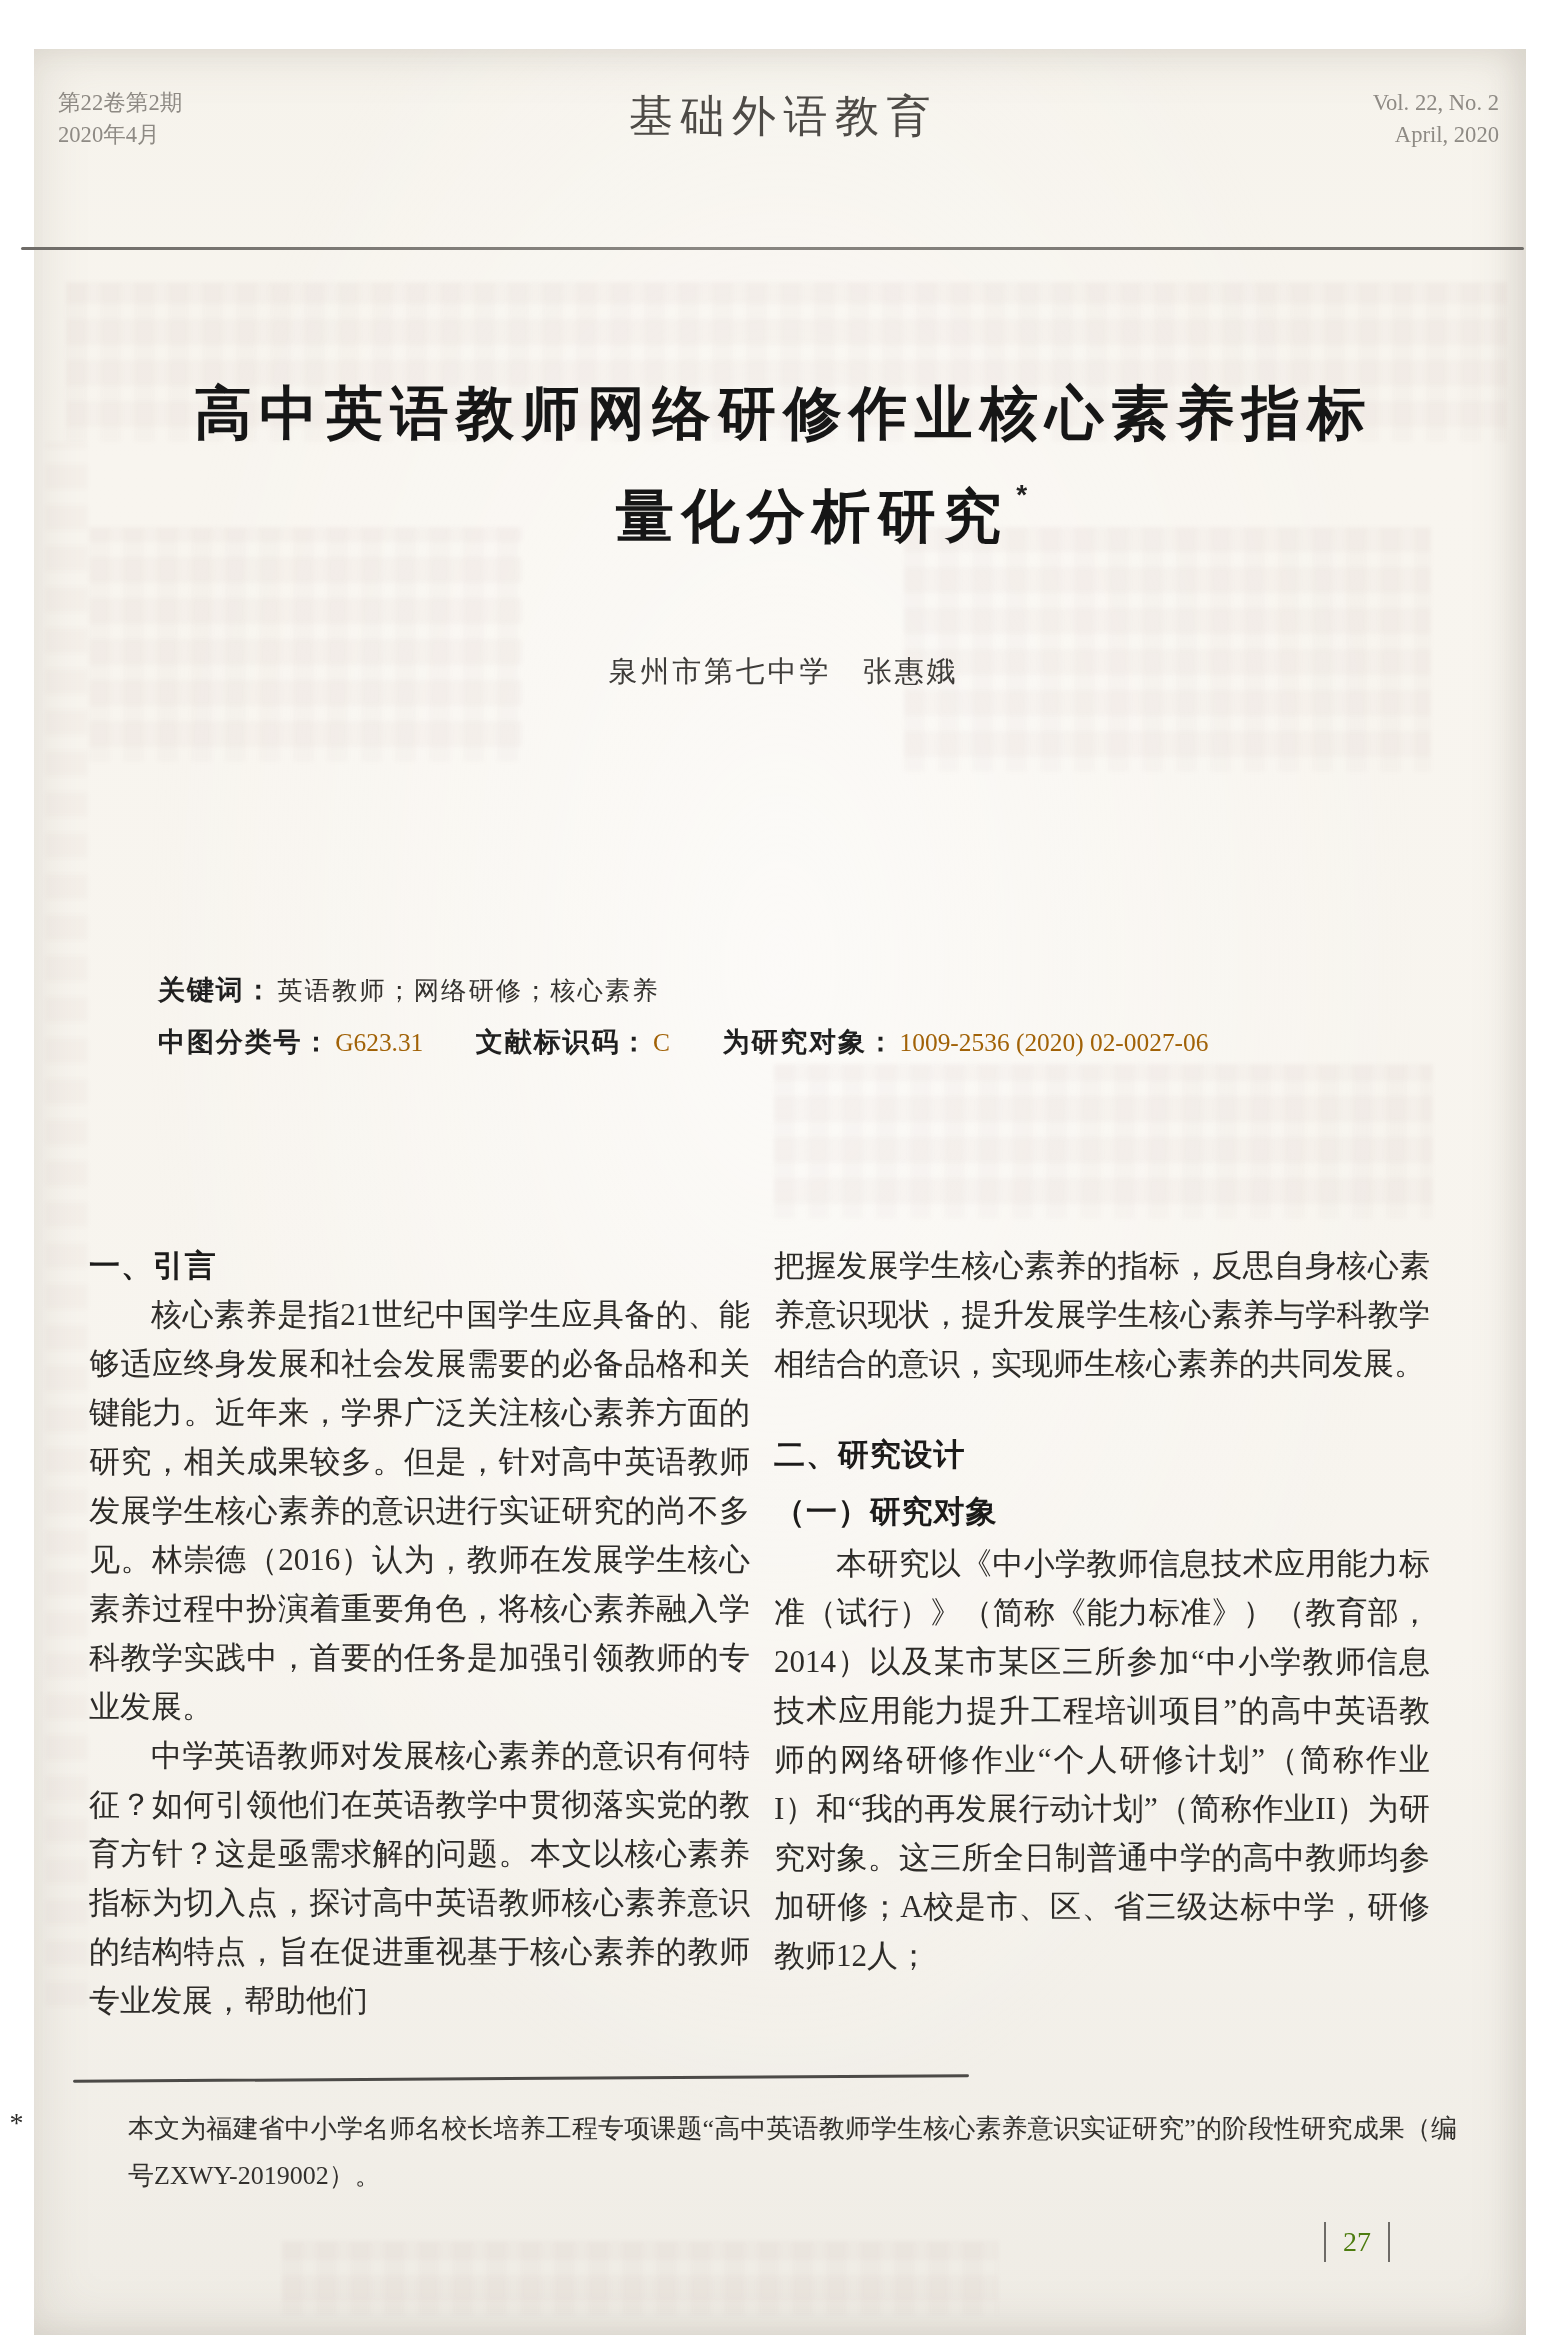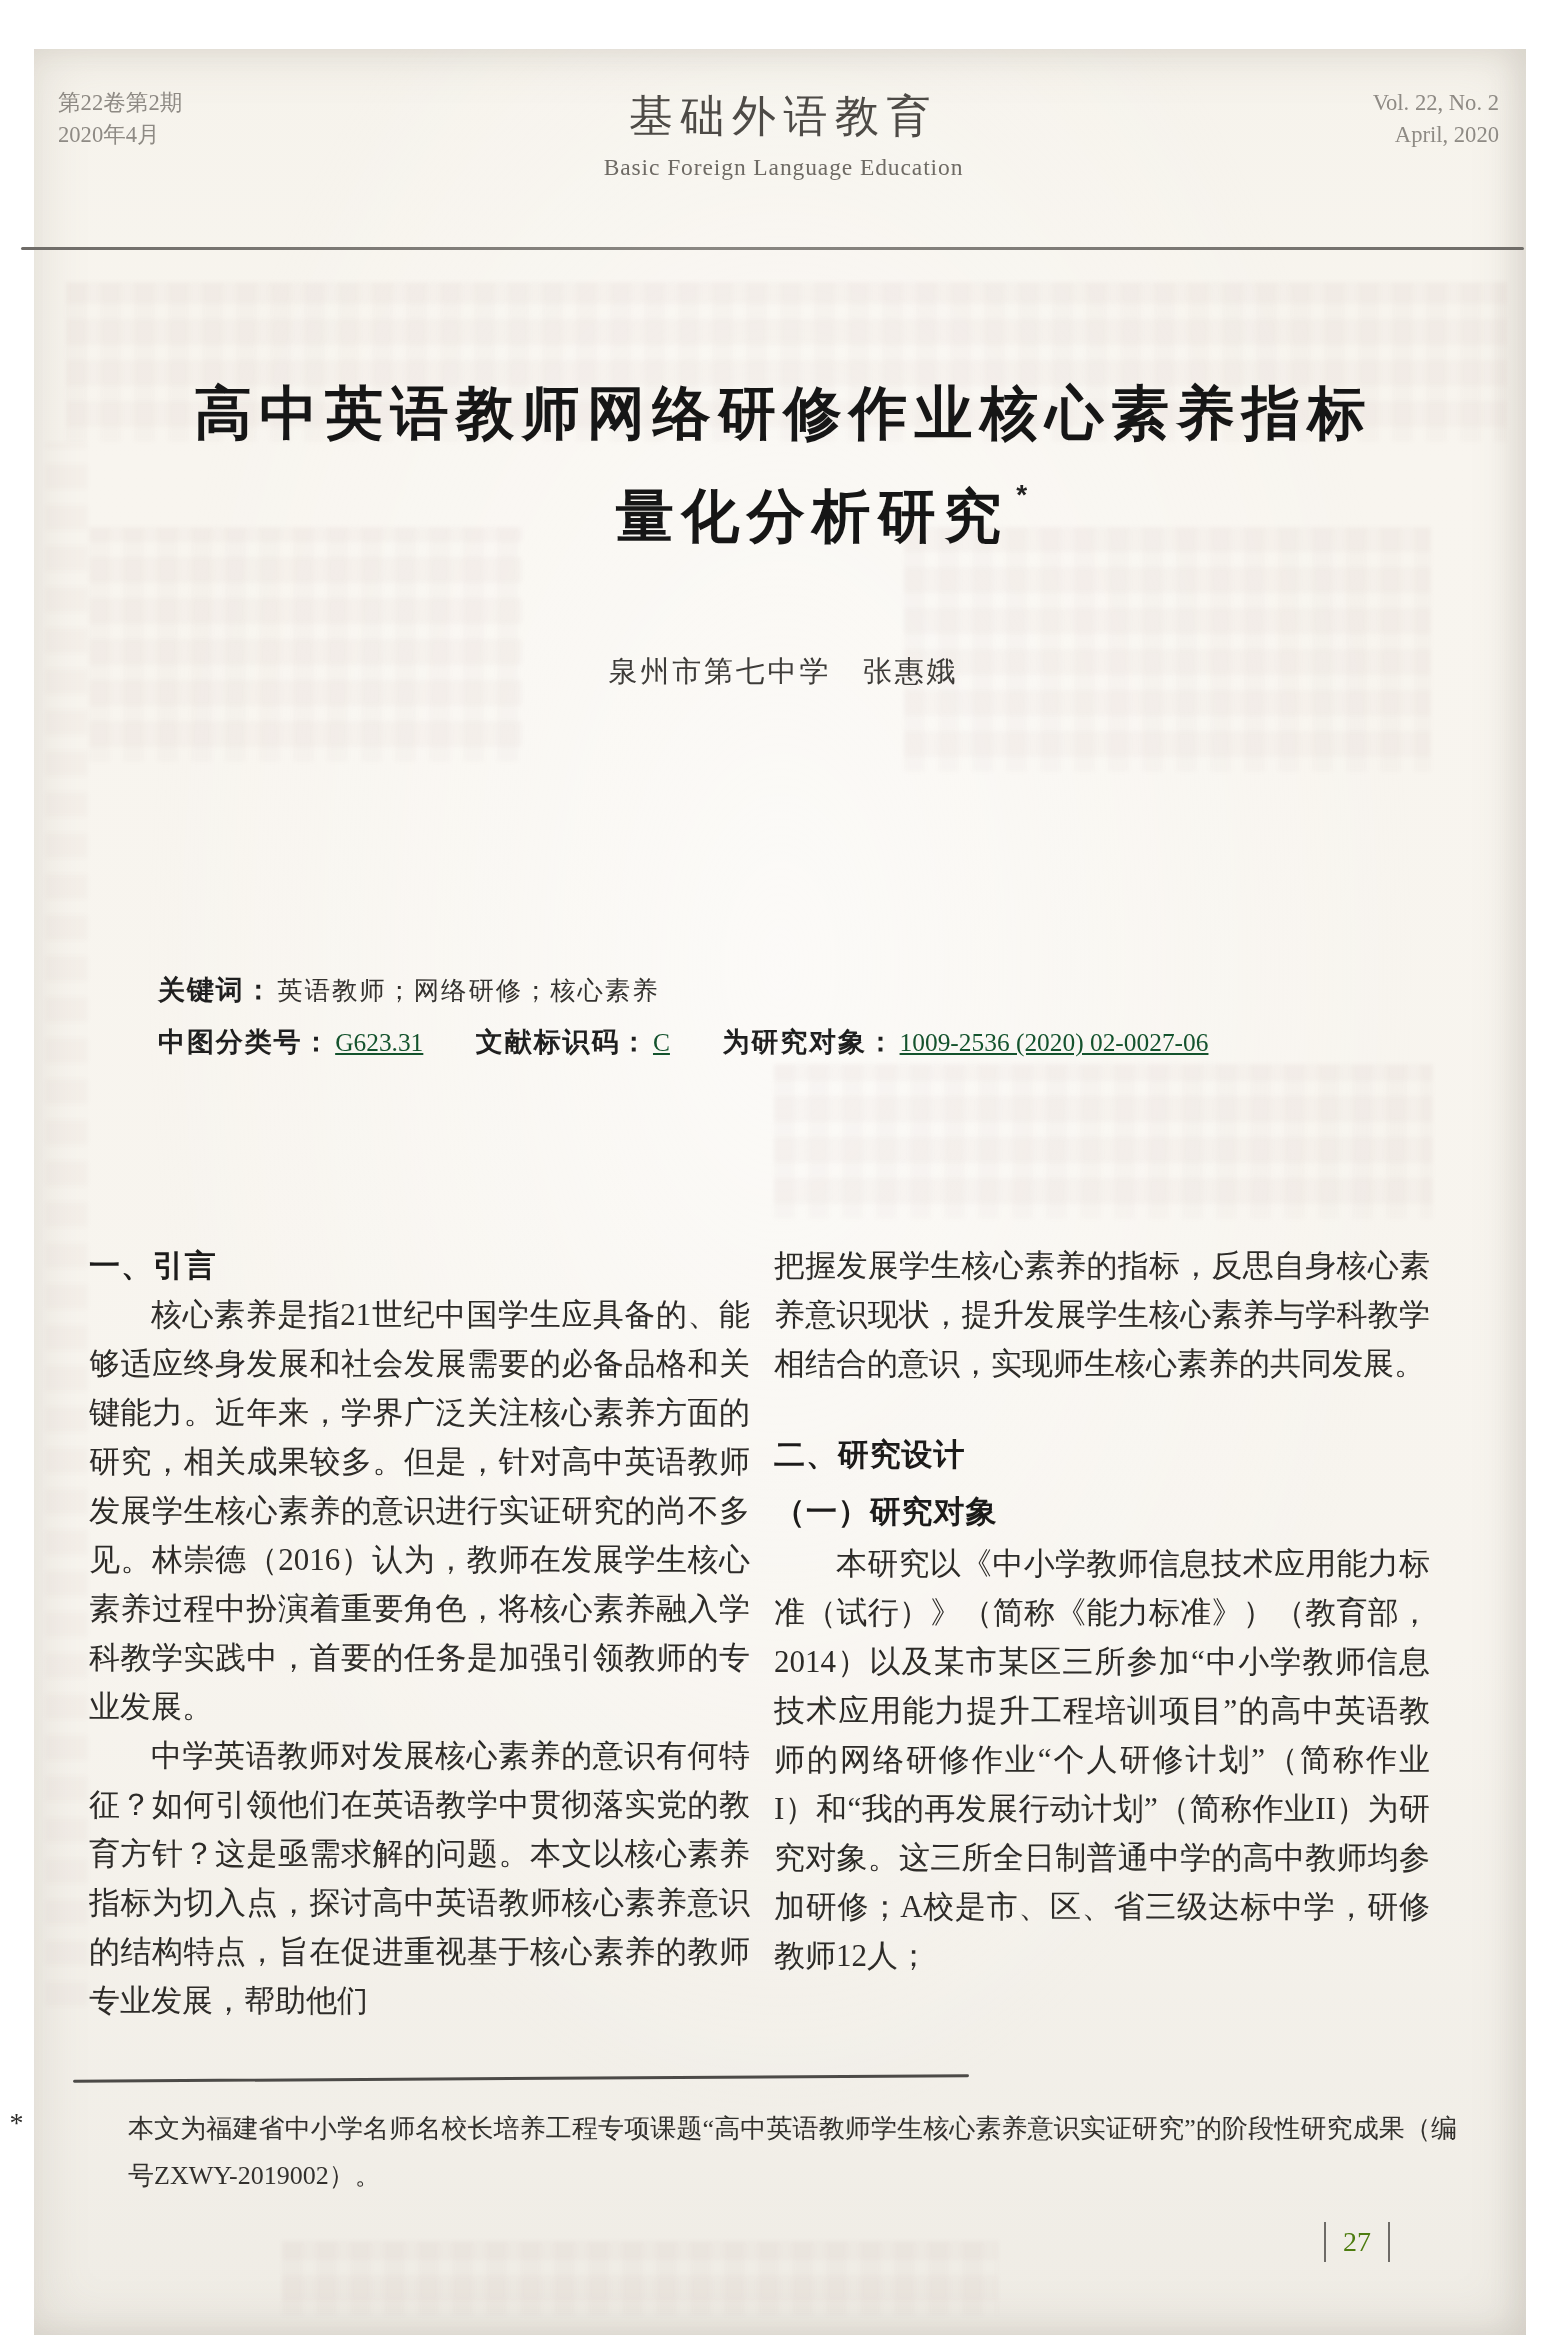--- a/index.html
+++ b/index.html
@@ -34,21 +34,21 @@
 
   .author-line{width:100%;text-align:center;font-size:29px;color:#3d3b38;letter-spacing:2.8px;}
 
   
   .abstract-wrap{left:158px;top:796px;width:1243px;}
   .block-label{font-weight:700;font-size:27px;color:#1f1f1f;letter-spacing:1.9px;}
   .abstract-label{position:absolute;left:0;top:3.8px;}
   .abstract-body{margin-left:143px;width:1097px;font-size:25.4px;line-height:47px;
     text-align:justify;color:#34322f;letter-spacing:0.9px;}
   .kw-text{font-size:25.4px;color:#34322f;letter-spacing:1.9px;}
-  .meta-val{font-size:25.4px;color:#14532d;text-decoration:underline;}
+  .meta-val{font-size:25.4px;color:#a16207;}
   .meta-gap{display:inline-block;width:45px;}
 
   
   .col{position:absolute;top:1241px;}
   .col-left{left:89px;width:661px;}
   .col-right{left:774px;width:656px;}
   .body-h{font-size:31px;line-height:49px;font-weight:700;color:#1c1b1a;letter-spacing:0.9px;}
   .body-p{font-size:31px;line-height:49px;text-align:justify;color:#2d2b28;margin:0;}
   .indent{text-indent:2em;}
   .h2-space{margin-top:42px;}
@@ -87,21 +87,20 @@
   <div class="ghost" style="top:527px;left:904px;width:527px;height:245px;"></div>
   <div class="ghost" style="top:1064px;left:774px;width:659px;height:155px;"></div>
   <div class="ghost" style="top:2241px;left:282px;width:716px;height:75px;"></div>
 
   <div class="abs hdr-small" style="top:87px;left:58px;">
     <div>第22卷第2期</div>
     <div>2020年4月</div>
   </div>
   <div class="abs" style="top:87px;left:0;width:1567px;text-align:center;">
     <div class="hdr-center-cn">基础外语教育</div>
-    <div class="hdr-center-en" style="margin-top:7.5px;">Basic Foreign Language Education</div>
   </div>
   <div class="abs hdr-small" style="top:87px;right:68px;text-align:right;">
     <div>Vol. 22, No. 2</div>
     <div>April, 2020</div>
   </div>
   <div class="hdr-rule"></div>
 
   <div class="abs title-line sans" style="top:375px;">高中英语教师网络研修作业核心素养指标</div>
   <div class="abs title-line sans" style="top:478px;padding-left:38px;">
     <span>量化分析研究</span><span class="title-star">*</span>

